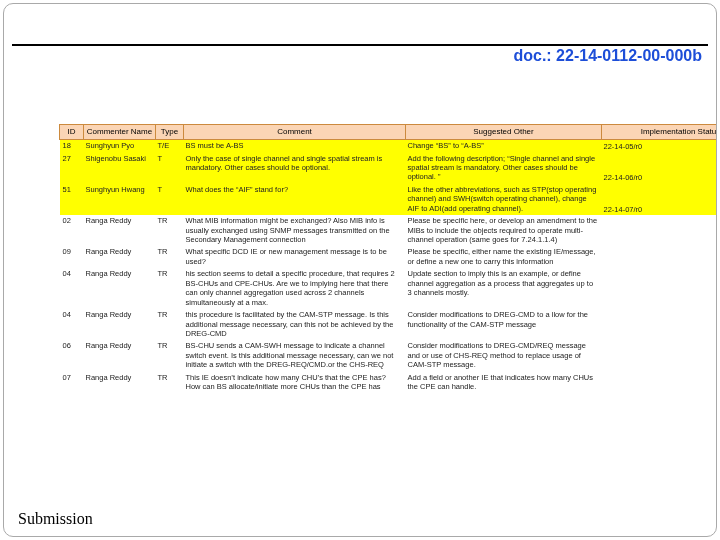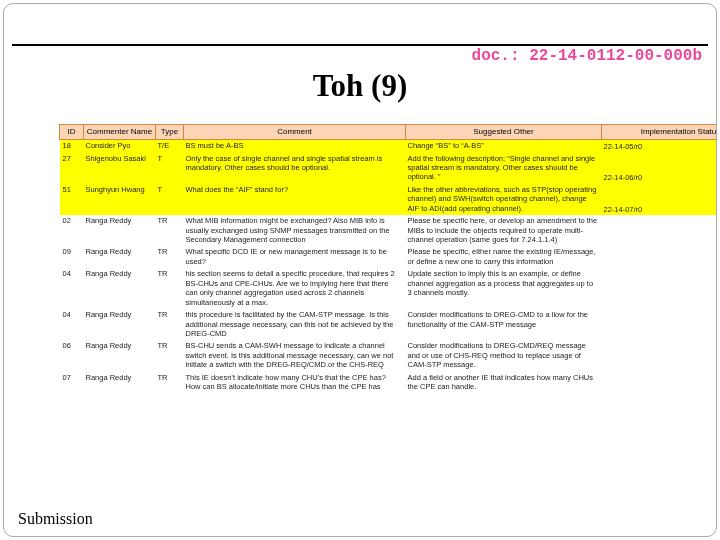--- a/index.html
+++ b/index.html
@@ -10,21 +10,21 @@
     --highlight:#FFFF00;
     --border:#CC8A3E;
   }
   .slide {
     position:absolute; left:3px; top:3px; width:714px; height:534px;
     border:1.5px solid #a9a9a9; border-radius:10px; background:#fff; overflow:hidden;
   }
   .topline { position:absolute; left:8px; right:8px; top:40px; border-top:2px solid #000; }
   .docnum {
     position:absolute; right:14px; top:43px;
-    font-family:Liberation Mono, monospace; font-weight:bold; font-size:16px; color:#ec4899;
+    font-family:Liberation Sans, sans-serif; font-weight:bold; font-size:16px; color:#1d4ed8;
   }
   .title {
     position:absolute; top:64px; left:0; width:100%; text-align:center;
     font-family:"Liberation Serif", serif; font-weight:bold; font-size:31px; color:#000;
   }
   .tablewrap { position:absolute; left:8px; top:120px; width:700px; }
   table { border-collapse:collapse; width:100%; table-layout:fixed; font-size:7.5px; line-height:1.26; color:#222;margin-left:47px; }
   th {
     background:var(--header-bg); border:1px solid var(--border);
     font-weight:normal; font-size:8px; text-align:center; vertical-align:middle; padding:2px 1px; color:#000;
@@ -38,21 +38,20 @@
     font-family:"Liberation Serif", serif; font-size:16px; color:#000;
   }
 </style>
 </head>
 <body>
 
 <div class="slide">
 
   <div class="topline"></div>
   <div class="docnum">doc.: 22-14-0112-00-000b</div>
-  <div class="title">Toh (9)</div>
 
   <div class="tablewrap">
     <table>
       <colgroup>
         <col style="width:24px">
           <col style="width:72px">
           <col style="width:28px">
         <col style="width:222px">
           <col style="width:196px">
           <col style="width:158px">
@@ -63,21 +62,21 @@
           <th>Commenter Name</th>
           <th>Type</th>
           <th>Comment</th>
           <th>Suggested Other</th>
           <th>Implementation Status</th>
         </tr>
       </thead>
       <tbody>
         <tr class="hl">
           <td class="c-id">18</td>
-          <td>Consider Pyo</td>
+          <td>Sunghyun Pyo</td>
           <td>T/E</td>
           <td>BS must be A-BS</td>
           <td>Change “BS” to “A-BS”</td>
           <td class="c-status">22-14-05/r0</td>
         </tr>
         <tr class="hl">
           <td class="c-id">27</td>
           <td>Shigenobu Sasaki</td>
           <td>T</td>
           <td>Only the case of single channel and single spatial stream is mandatory. Other cases should be optional.</td>

